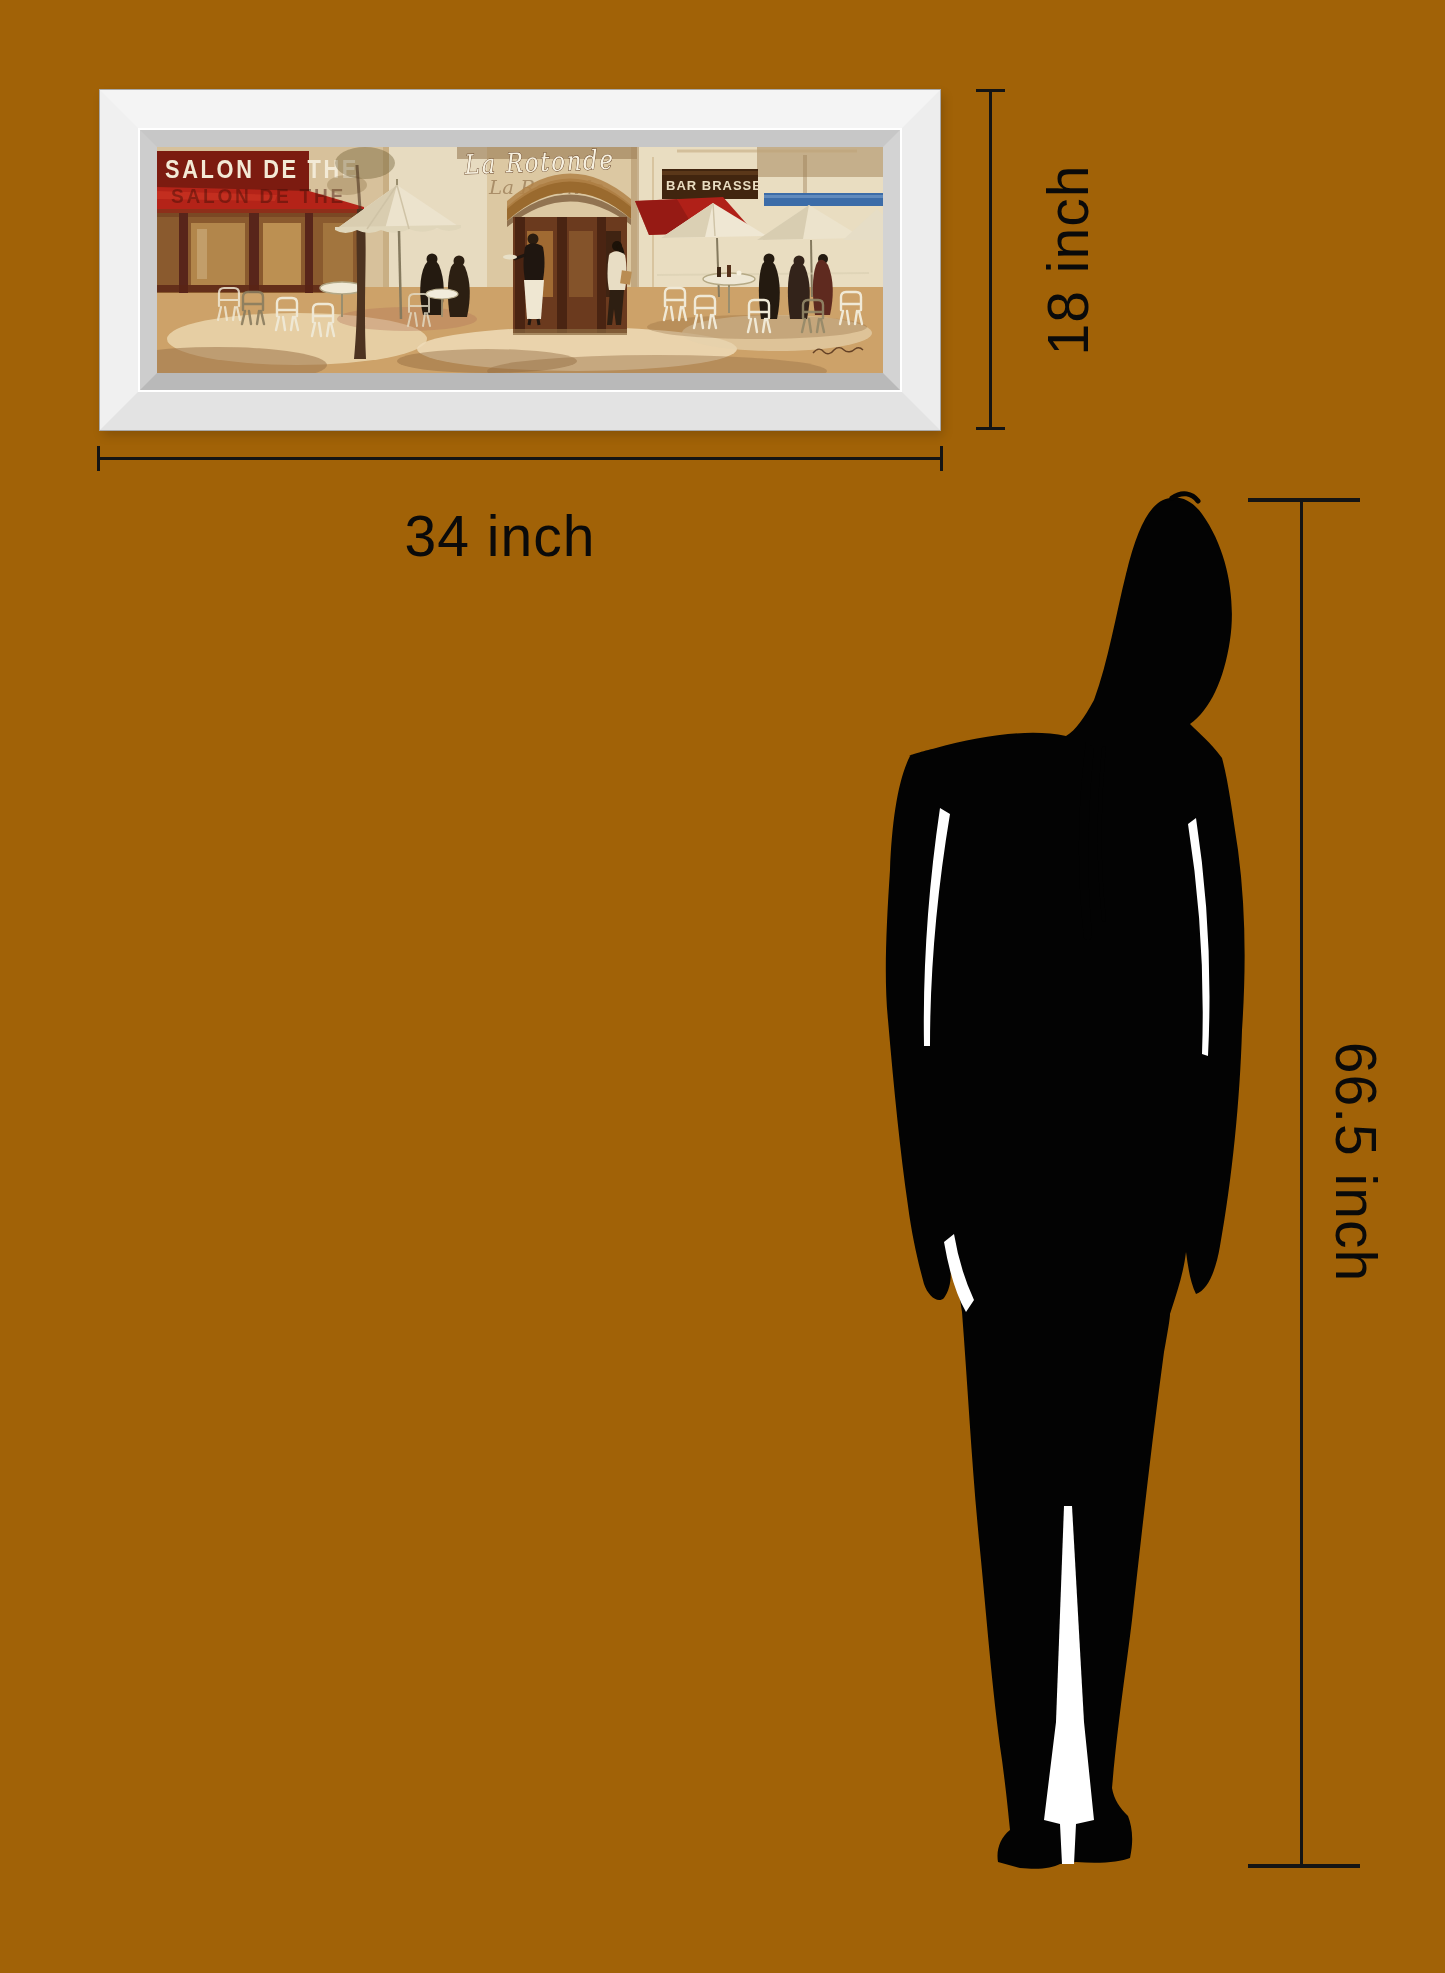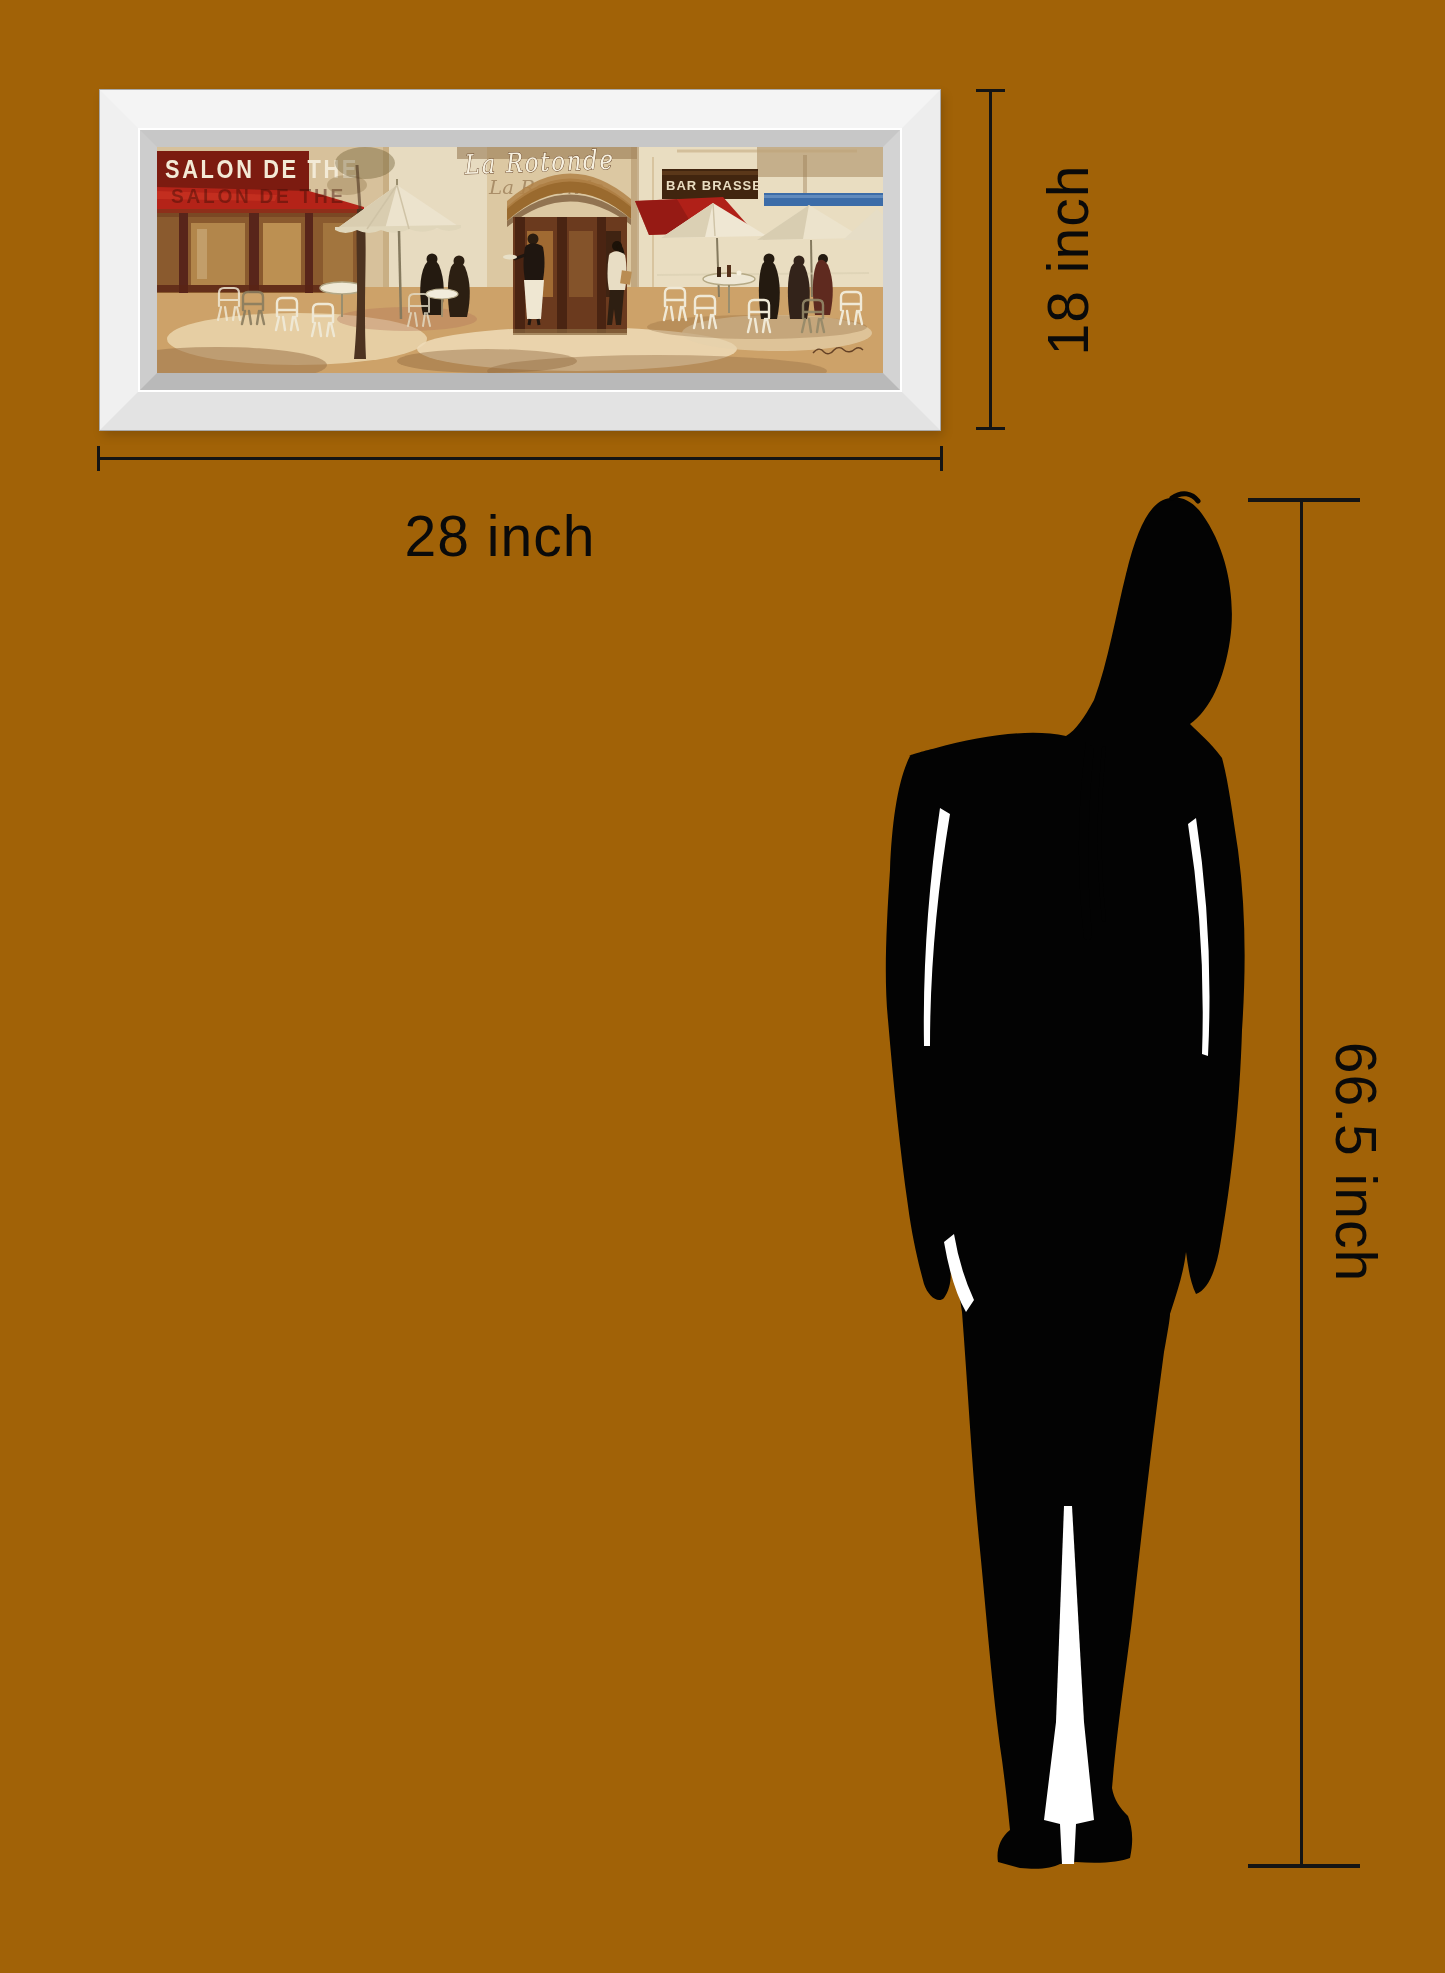--- a/index.html
+++ b/index.html
@@ -213,21 +213,21 @@
 
         <path d="M656,206 c4,-5 8,-5 11,-1 c3,3 7,2 10,-2 c3,-3 7,-3 10,0 c3,3 8,2 11,-1 c3,-2 6,-1 8,1" fill="none" stroke="#52301a" stroke-width="1.4" opacity=".85"></path>
       </svg>
     </div>
   </div>
 
   <div>
     <div class="dim-line" style="left:99px;top:457px;width:842px;height:3px;"></div>
     <div class="dim-line" style="left:97px;top:446px;width:3px;height:25px;"></div>
     <div class="dim-line" style="left:940px;top:446px;width:3px;height:25px;"></div>
-    <div class="dim-label center-x" style="left:500px;top:503px;">28 inch</div>
+    <div class="dim-label center-x" style="left:500px;top:503px;">34 inch</div>
   </div>
 
   <div>
     <div class="dim-line" style="left:989px;top:90px;width:3px;height:340px;"></div>
     <div class="dim-line" style="left:976px;top:89px;width:29px;height:3px;"></div>
     <div class="dim-line" style="left:976px;top:427px;width:29px;height:3px;"></div>
     <div class="dim-label rot-ccw" style="left:1068px;top:260px;">18 inch</div>
   </div>
 
   <div>

